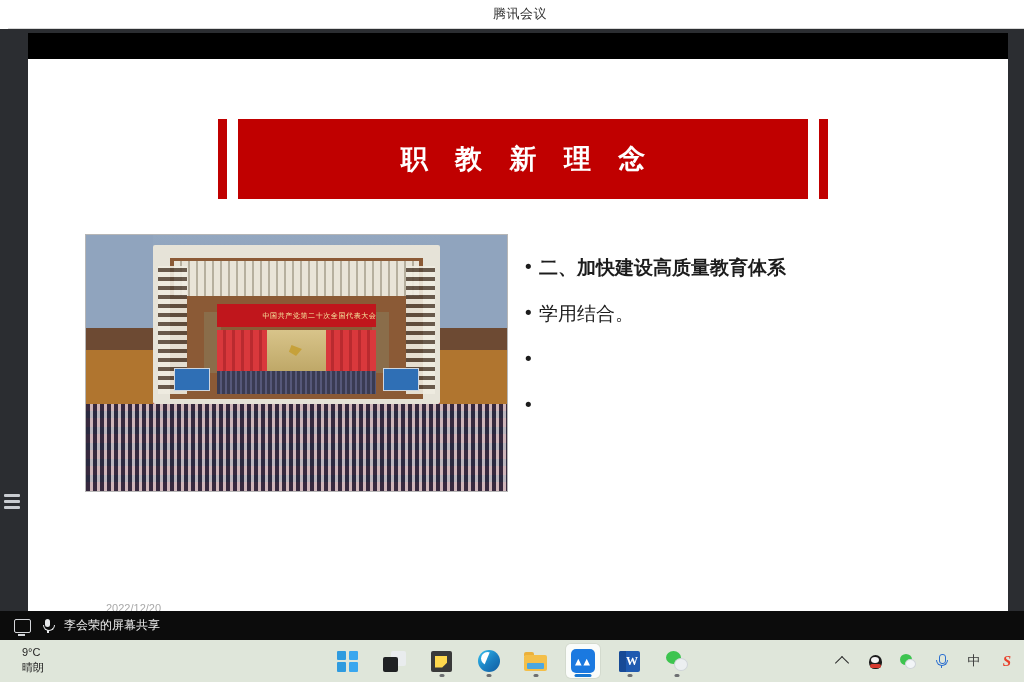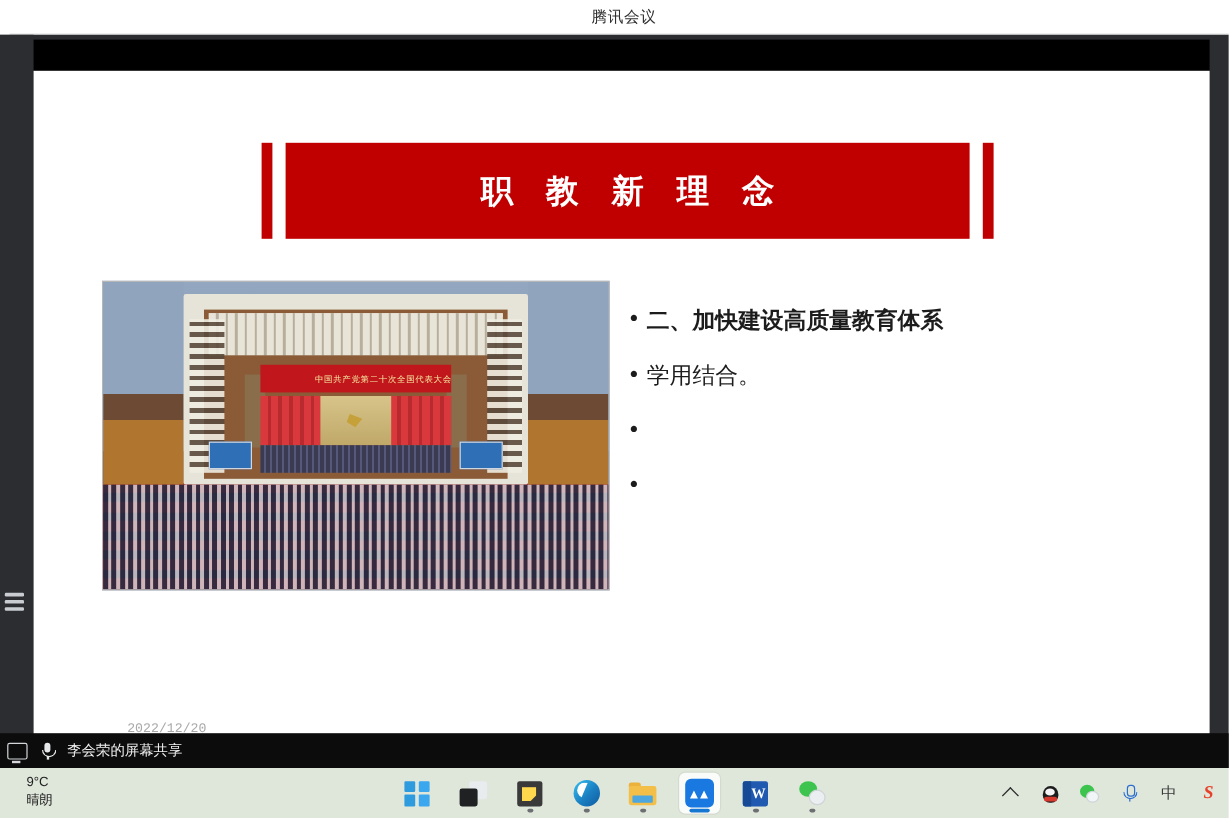--- a/index.html
+++ b/index.html
@@ -306,32 +306,32 @@
     line-height: 26px;
     white-space: nowrap;
   }
   .bullet.b0 .btext { font-weight: bold; }
 
   .slide-date {
     position: absolute;
     left: 78px; top: 543px;
     font-size: 11px;
     color: #a9a9a9;
-    font-family: Liberation Mono, monospace;
+    font-family: Liberation Sans, sans-serif;
   }
 
   
   .share-statusbar {
     position: absolute;
     left: 0; top: 611px;
     width: 1024px; height: 29px;
     background: #0c0c0c;
     display: flex;
     align-items: center;
-    padding-left: 6px;
+    padding-left: 14px;
     box-sizing: border-box;
     gap: 10px;
   }
   .mon-icon {
     width: 15px; height: 12px;
     border: 1.5px solid #d4d6da;
     border-radius: 2px;
     position: relative;
     flex: 0 0 15px;
   }

